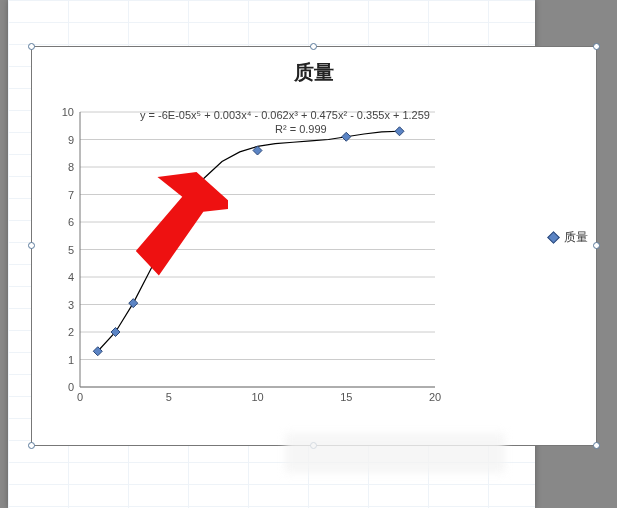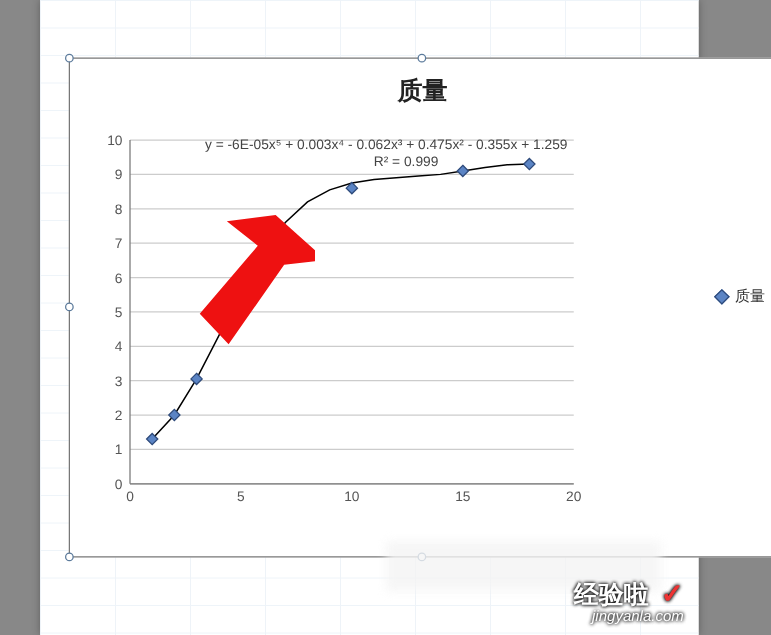--- a/index.html
+++ b/index.html
@@ -13,21 +13,20 @@
     overflow: hidden;
   }
   .page {
     position: absolute;
     left: 8px;
     top: 0;
     width: 527px;
     height: 508px;
     background: #fff;
     box-shadow: 0 0 6px rgba(0,0,0,0.3);
-    margin-left: 24px;
   }
   .grid-bg::before {
     content:"";
     position:absolute;
     inset:0;
     background-image:
       linear-gradient(#e3ecf5 1px, transparent 1px),
       linear-gradient(90deg, #e3ecf5 1px, transparent 1px);
     background-size: 60px 22px;
     opacity:0.6;
@@ -206,20 +205,13 @@
       </div>
     </div>
 
     <svg class="arrow" viewBox="0 0 110 110">
       <polygon points="60,0 110,20 80,35 60,110 30,95 55,28 25,18" fill="#e11" transform="rotate(20 55 55)"></polygon>
     </svg>
   </div>
 
   <div class="blur-spot"></div>
 
-  <div class="watermark">
-    <div class="wm-main">
-      <span>经验啦</span>
-      <span class="checkmark">✓</span>
-    </div>
-    <div class="wm-sub">jingyanla.com</div>
-  </div>
 </div>
 
 </body></html>

